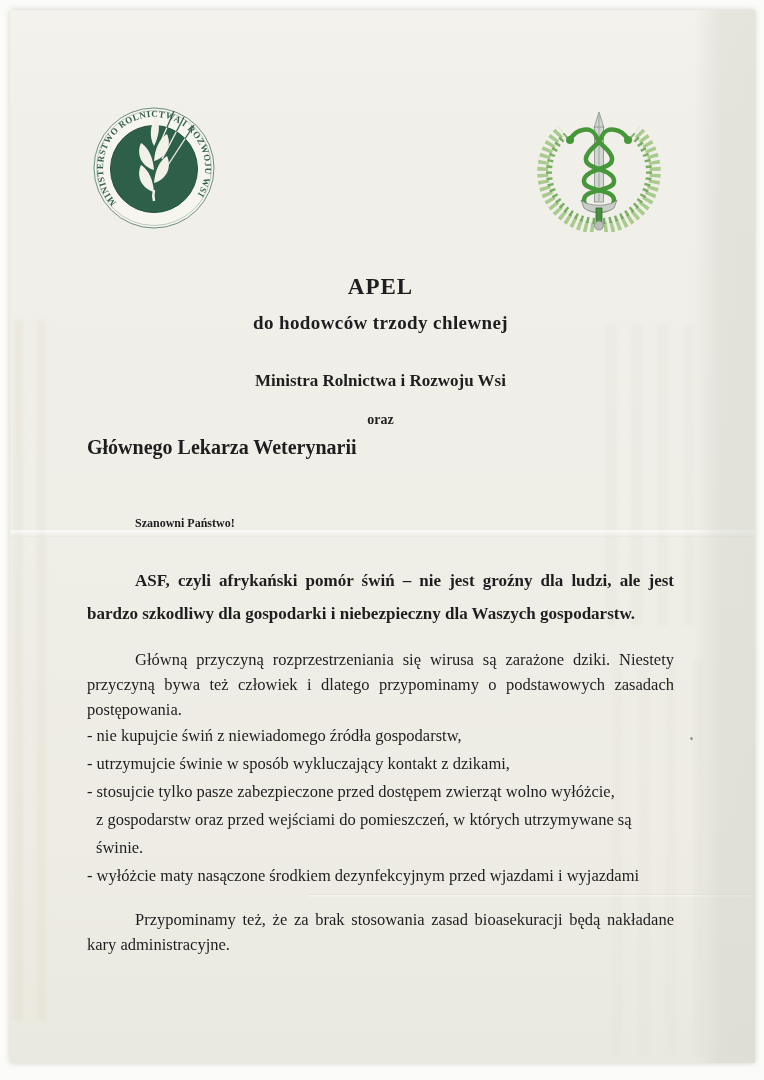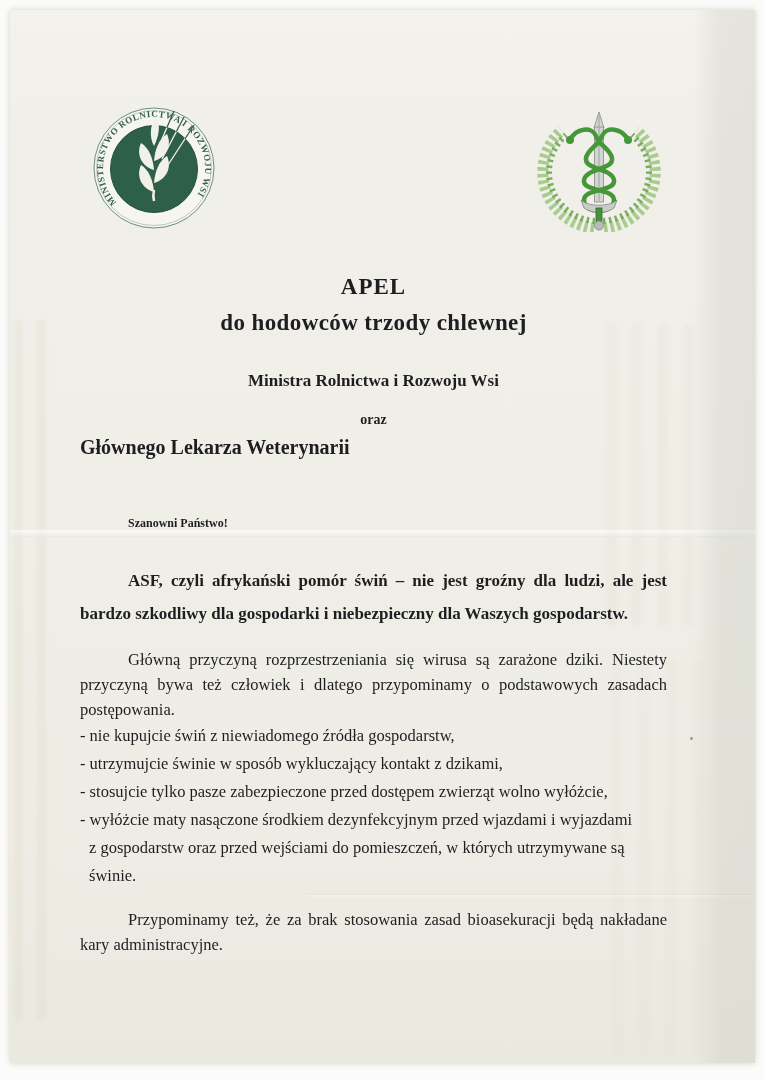--- a/index.html
+++ b/index.html
@@ -38,23 +38,23 @@
     background:repeating-linear-gradient(to right, rgba(198,190,168,.17) 0 10px, rgba(0,0,0,0) 10px 26px);
   }
   .ghost-right-low {
     left:602px; top:650px; width:92px; height:395px; opacity:.4;
     background:repeating-linear-gradient(to right, rgba(198,190,168,.14) 0 10px, rgba(0,0,0,0) 10px 27px);
   }
   
   .logo-ministry { position:absolute; left:82px; top:96px; width:124px; height:124px; }
   .logo-vet { position:absolute; left:516px; top:94px; width:146px; height:128px; }
   
-  .doc { position:absolute; left:70px; top:0; width:587px; color:#1e1e20; }
+  .doc { position:absolute; left:77px; top:0; width:587px; color:#1e1e20; }
   .t1 { margin:262px 0 0; font-size:23px; line-height:30px; font-weight:bold; text-align:center; letter-spacing:1px; }
-  .t2 { margin-top:6px;  font-size:23px; line-height:30px; font-weight:bold; text-align:center; letter-spacing:.4px; }
+  .t2 { margin-top:6px;  font-size:19px; line-height:30px; font-weight:bold; text-align:center; letter-spacing:.4px; }
   .a1 { margin-top:30px; font-size:17px; line-height:26px; font-weight:bold; text-align:center; }
   .cj { margin-top:16px; font-size:14px; line-height:20px; font-weight:bold; text-align:center; }
   .a2 { margin-top:4px;  font-size:20px; line-height:26px; font-weight:bold; text-align:left; }
   .salutation { margin-top:52px; padding-left:48px; font-size:12px; line-height:22px; font-weight:bold; }
   .p-bold { margin-top:30px; font-size:17px; line-height:33px; font-weight:bold; text-align:justify; text-indent:48px; }
   .p { margin-top:17px; font-size:16.5px; line-height:25px; text-align:justify; text-indent:48px; }
   .list-intro { margin-top:11px; padding-left:48px; font-size:17px; line-height:28px; font-weight:bold; }
   .rule { font-size:16.5px; line-height:28px; text-align:left; }
   .rule.cont { padding-left:9px; }
   .speck { position:absolute; left:680px; top:727px; width:3px; height:3px; border-radius:50%; background:rgba(90,85,75,.55); }
@@ -143,18 +143,18 @@
     <div class="a2">Głównego Lekarza Weterynarii</div>
 
     <div class="salutation">Szanowni Państwo!</div>
 
     <div class="p-bold">ASF, czyli afrykański pomór świń – nie jest groźny dla ludzi, ale jest bardzo szkodliwy dla gospodarki i niebezpieczny dla Waszych gospodarstw.</div>
     <div class="p">Główną przyczyną rozprzestrzeniania się wirusa są zarażone dziki. Niestety przyczyną bywa też człowiek i dlatego przypominamy o podstawowych zasadach postępowania.</div>
 
     <div class="rule">- nie kupujcie świń z niewiadomego źródła gospodarstw,</div>
     <div class="rule">- utrzymujcie świnie w sposób wykluczający kontakt z dzikami,</div>
     <div class="rule">- stosujcie tylko pasze zabezpieczone przed dostępem zwierząt wolno wyłóżcie,</div>
+    <div class="rule cont">z gospodarstw oraz przed wejściami do pomieszczeń, w których utrzymywane są świnie.</div>
     <div class="rule">- wyłóżcie maty nasączone środkiem dezynfekcyjnym przed wjazdami i wyjazdami</div>
-    <div class="rule cont">z gospodarstw oraz przed wejściami do pomieszczeń, w których utrzymywane są świnie.</div>
 
     <div class="p">Przypominamy też, że za brak stosowania zasad bioasekuracji będą nakładane kary administracyjne.</div>
   </div>
 </div>
 
 </body></html>

